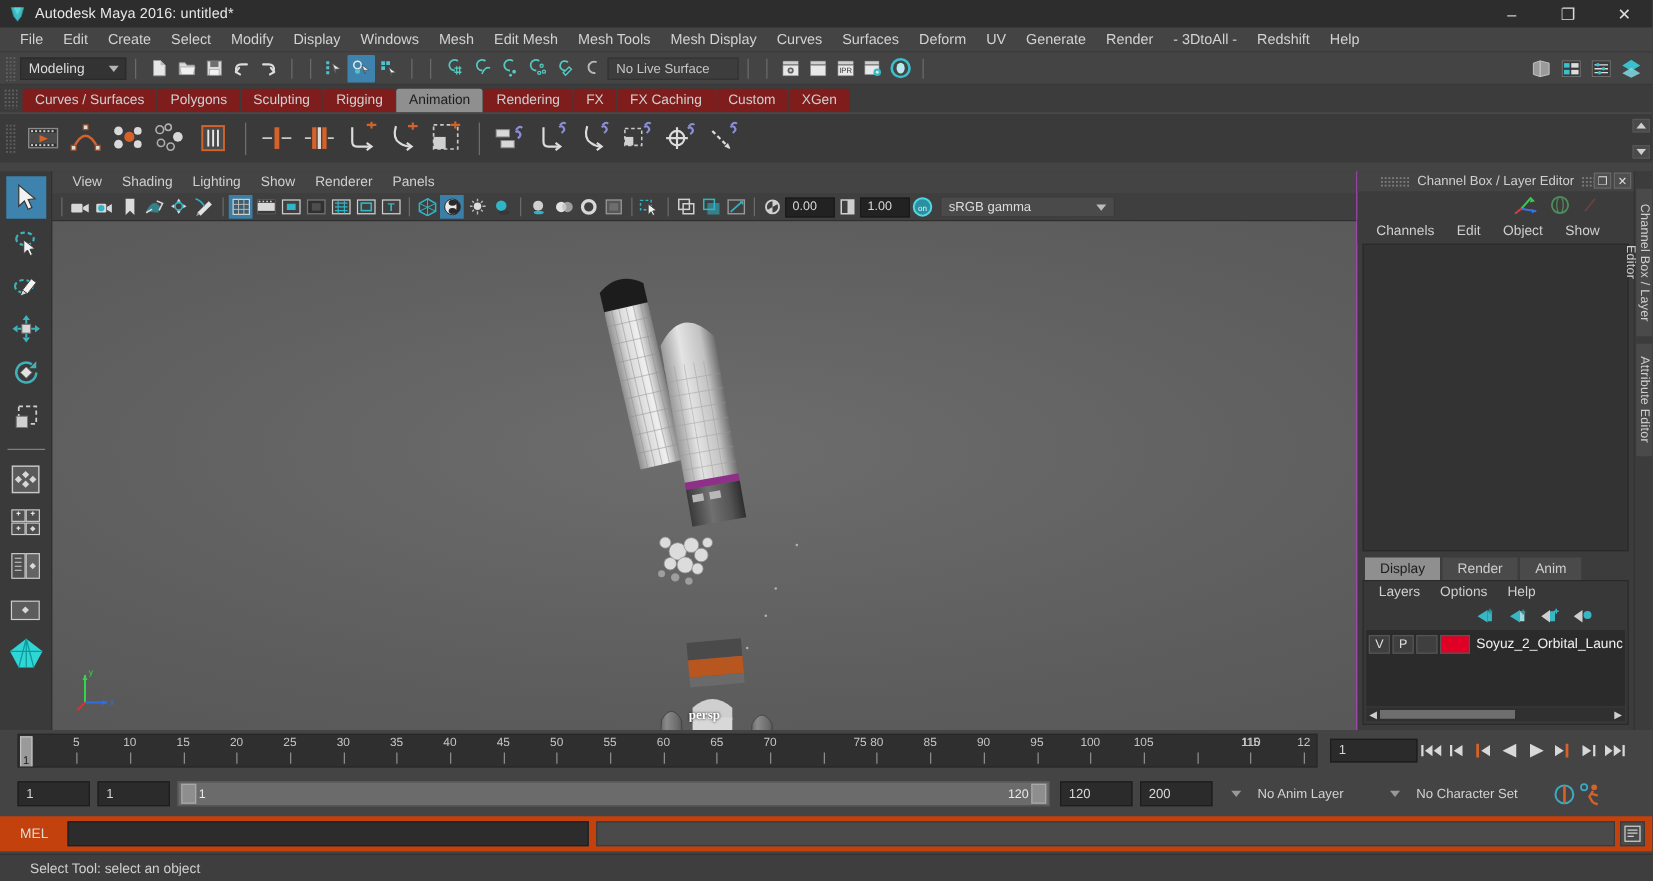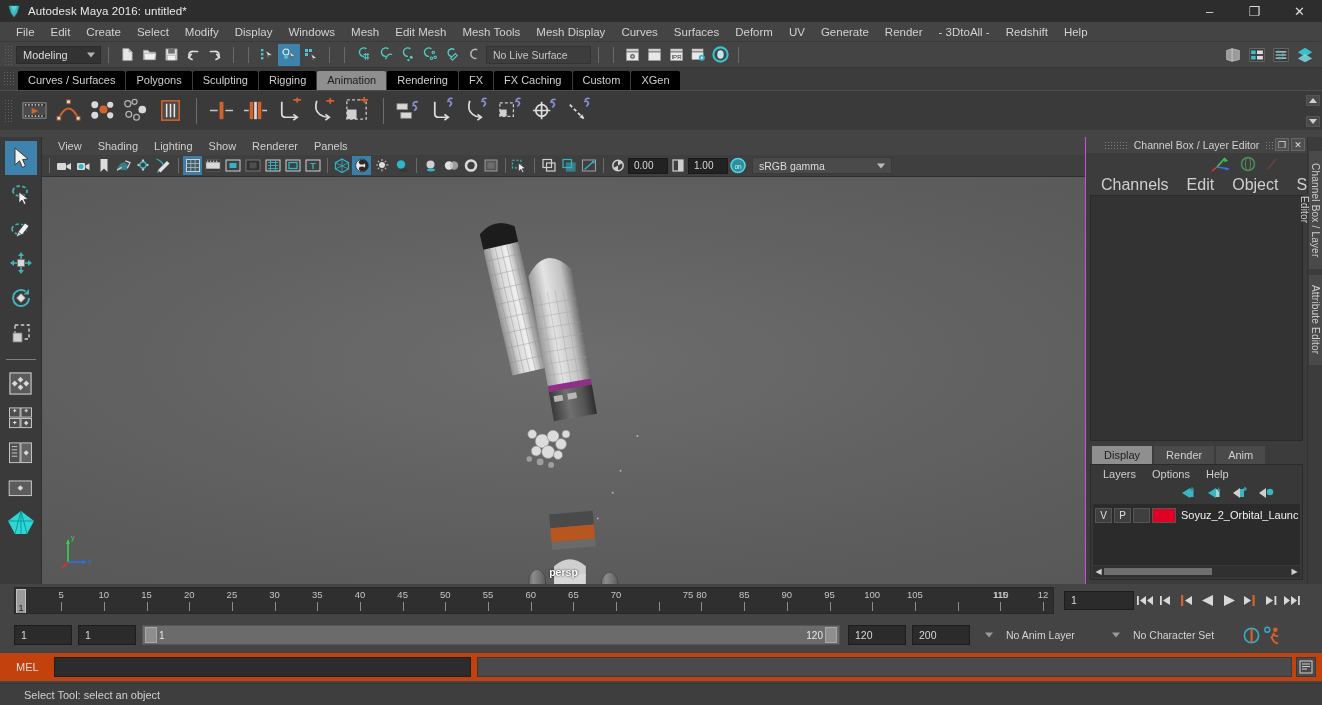--- a/index.html
+++ b/index.html
@@ -85,21 +85,21 @@
     height: 22px; background: #3c3c3c; display: flex; align-items: flex-end;
     padding-left: 18px; position: relative;
   }
   .shelf-grip {
     position: absolute; left: 3px; top: 3px; width: 11px; height: 16px;
     background-image: radial-gradient(#7b7b7b 0.8px, transparent 0.9px);
     background-size: 3px 3px; opacity: .6;
   }
   .shelf-tab {
     height: 19px; line-height: 19px; padding: 0 10px; font-size: 11px;
-    color: #cfcfcf; background: #000000; margin-right: 1px;
+    color: #cfcfcf; background: #7f1d1d; margin-right: 1px;
     border-top-left-radius: 2px; border-top-right-radius: 2px;
   }
   .shelf-tab.active { background: #8f8f8f; color: #1d1d1d; }
 
   
   .shelf-row {
     height: 40px; background: #3a3a3a; display: flex; align-items: center;
     padding-left: 18px; position: relative; border-top: 1px solid #4e4e4e;
   }
   .shelf-row .shelf-grip2 {
@@ -174,20 +174,21 @@
 
   
   .viewport {
     flex: 1; position: relative; overflow: hidden;
     background: radial-gradient(ellipse 120% 100% at 50% 45%, #6d6d6d 0%, #5e5e5e 45%, #4f4f4f 100%);
   }
   .persp-label {
     position: absolute; left: 50%; transform: translateX(-50%); bottom: 6px;
     font-size: 10.5px; font-weight: bold; color: #ffffff;
     text-shadow: 0 0 2px #000;
+    font-family: Liberation Serif, serif;
   }
   .axis-gizmo { position: absolute; left: 18px; bottom: 14px; width: 42px; height: 42px; }
 
   
   .rightpanel { width: 236px; background: #3c3c3c; display: flex; }
   .rp-inner { flex: 1; display: flex; flex-direction: column; min-width: 0; }
   .rp-titlebar {
     height: 16px; background: #444444; display: flex; align-items: center;
     justify-content: center; position: relative; font-size: 10.5px; color: #cfcfcf;
   }
@@ -197,21 +198,21 @@
     background-size: 3px 3px;
   }
   .rp-title-text { margin: 0 6px; white-space: nowrap; }
   .rp-winbtns { position: absolute; right: 2px; top: 1px; display: flex; gap: 2px; }
   .rp-wb {
     width: 14px; height: 13px; background: #4f4f4f; border: 1px solid #666;
     display: flex; align-items: center; justify-content: center; font-size: 9px; color: #ddd;
   }
   .rp-gizmorow { height: 22px; display: flex; align-items: center; justify-content: flex-end; padding-right: 28px; gap: 8px;}
   .rp-menurow { height: 20px; display: flex; align-items: center; padding-left: 6px; background: #3c3c3c;}
-  .rp-menuitem { padding: 0 9px; font-size: 16px; color: #cfcfcf; }
+  .rp-menuitem { padding: 0 9px; font-size: 11px; color: #cfcfcf; }
   .rp-channels {
     flex: 1; background: #333333; margin: 0 4px 0 4px; border: 1px solid #2a2a2a;
   }
   .rp-tabs { height: 20px; display: flex; align-items: flex-end; padding-left: 6px; margin-top: 3px; }
   .rp-tab {
     height: 18px; line-height: 18px; padding: 0 12px; font-size: 11px;
     color: #cfcfcf; background: #4a4a4a; margin-right: 2px;
   }
   .rp-tab.active { background: #8f8f8f; color: #1d1d1d; }
   .layer-body {

